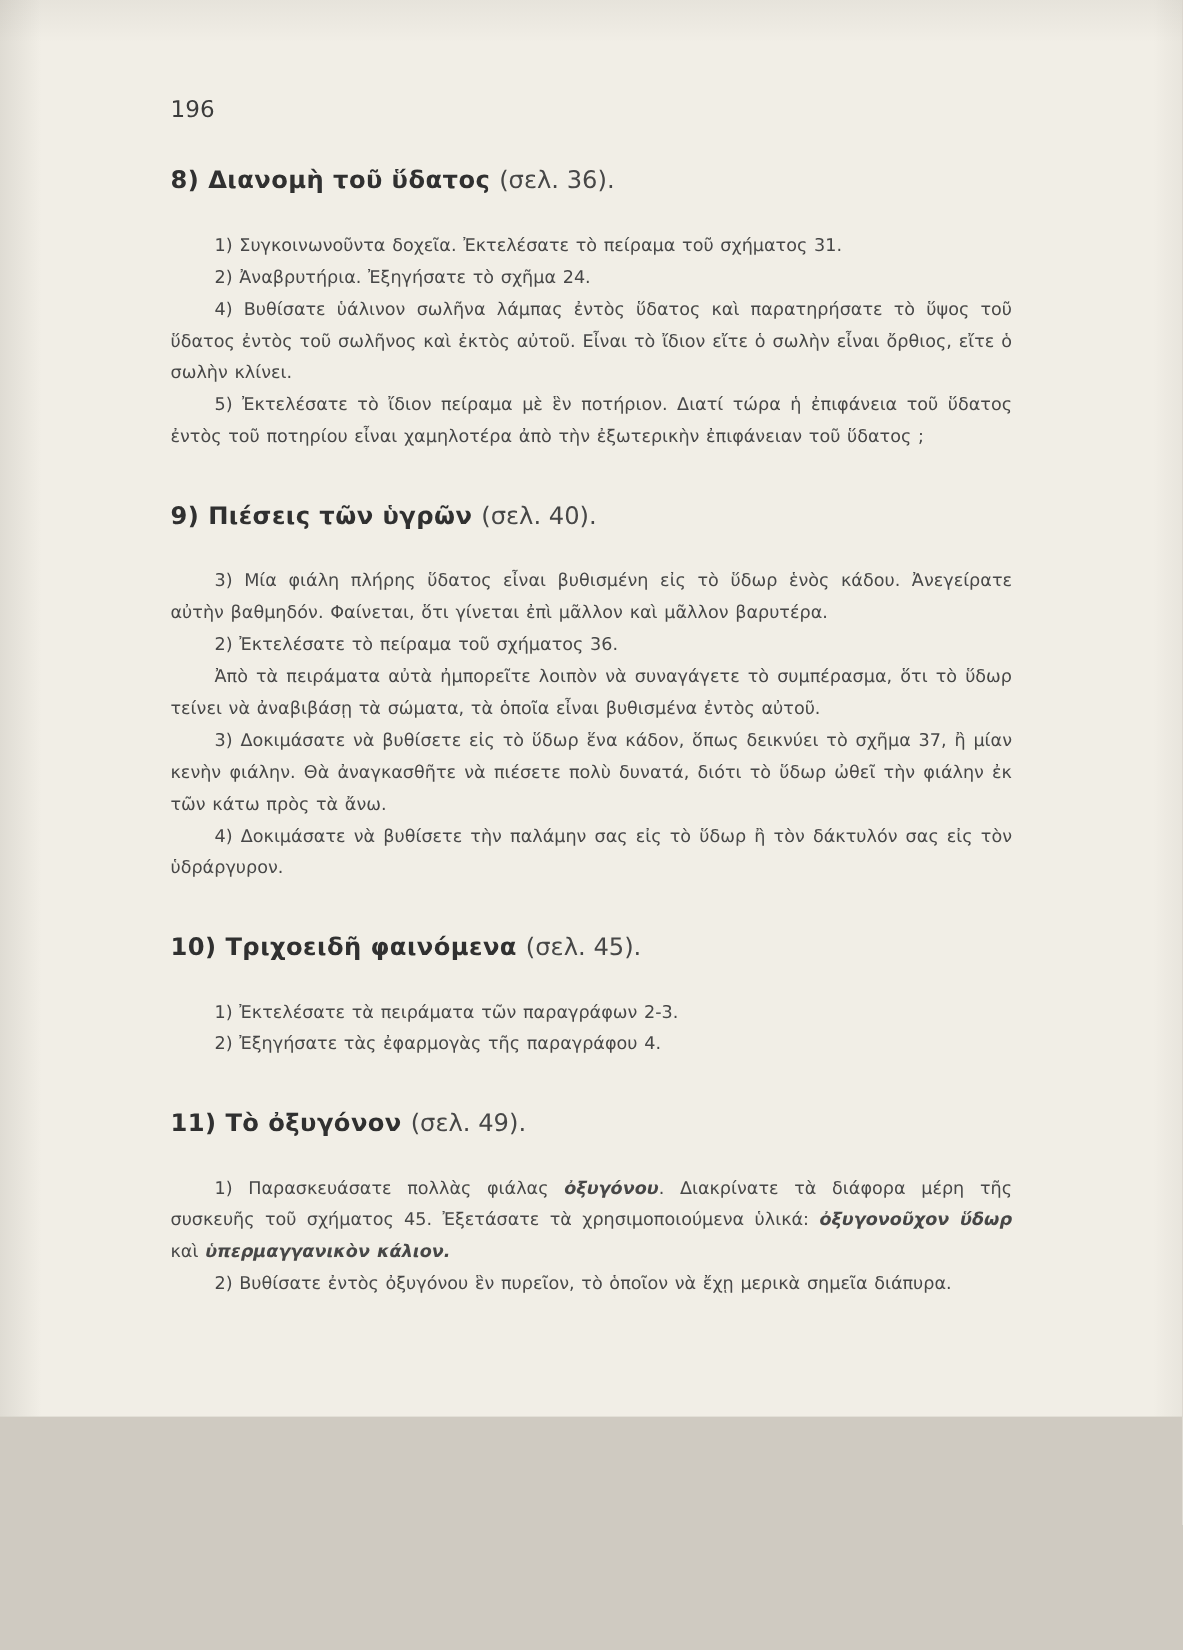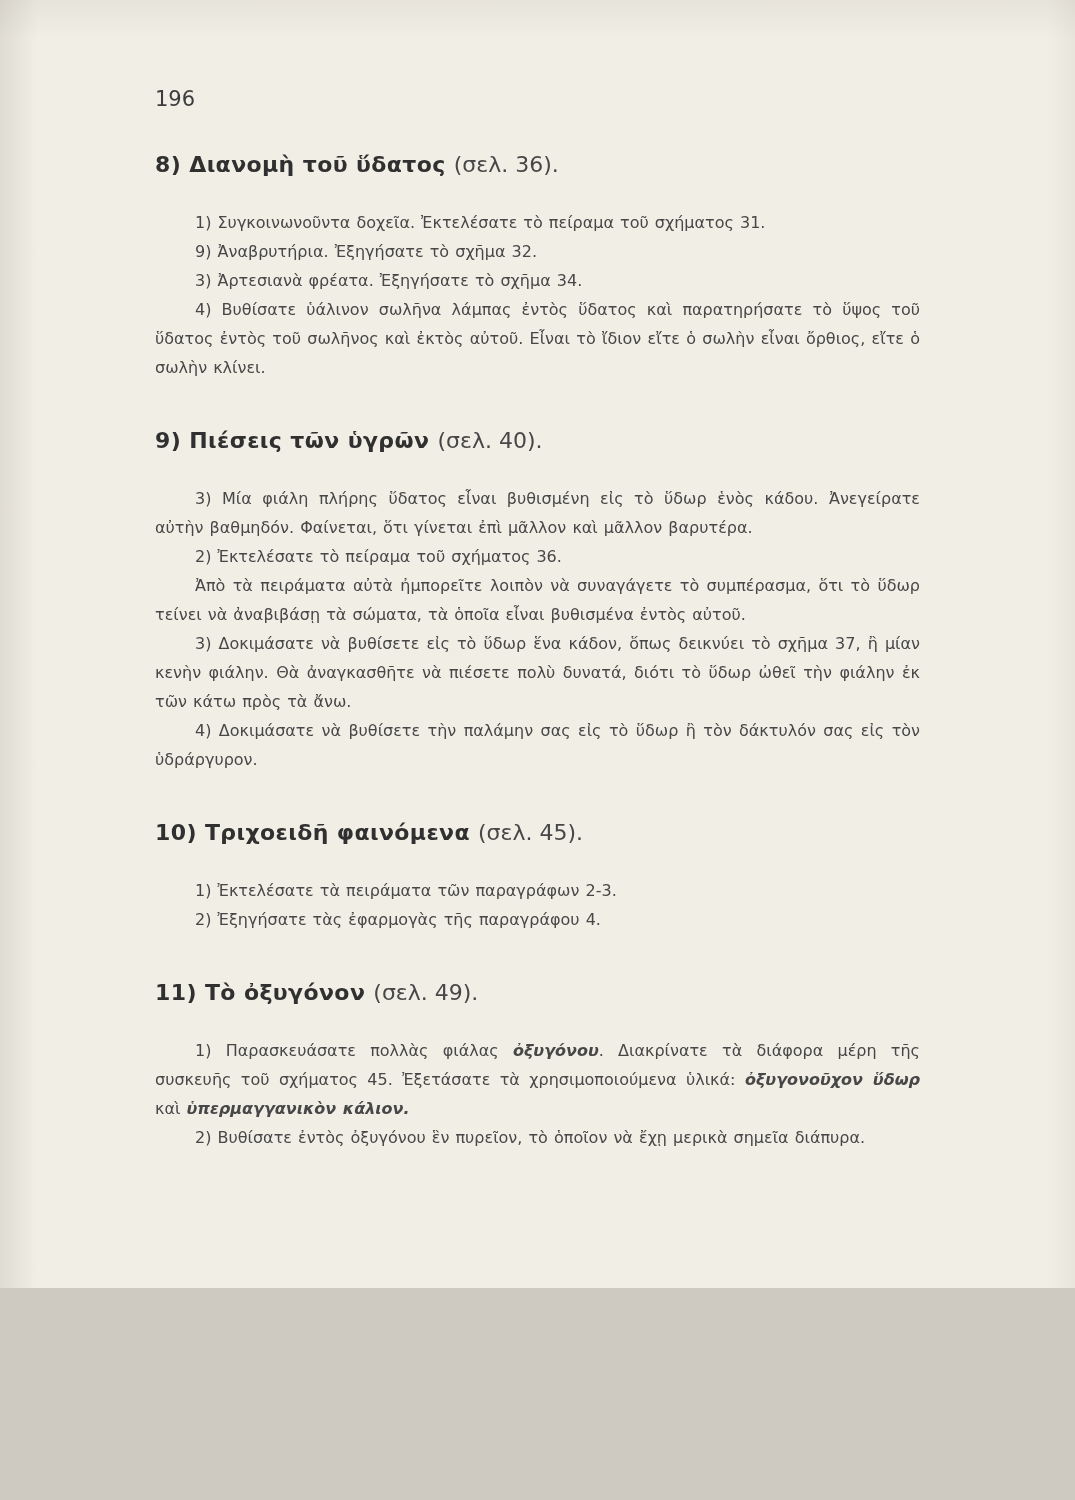--- a/index.html
+++ b/index.html
@@ -61,23 +61,23 @@
 </head>
 <body>
 
 <div class="page">
 
   <div class="page-number">196</div>
 
   <section class="section section-first">
     <h2 class="heading"><span class="heading-bold">8) Διανομὴ τοῦ ὕδατος</span> <span class="heading-ref">(σελ. 36).</span></h2>
     <p class="para">1) Συγκοινωνοῦντα δοχεῖα. Ἐκτελέσατε τὸ πείραμα τοῦ σχήματος 31.</p>
-    <p class="para">9) Ἀναβρυτήρια. Ἐξηγήσατε τὸ σχῆμα 32.</p>
-    <p class="para">3) Ἀρτεσιανὰ φρέατα. Ἐξηγήσατε τὸ σχῆμα 34.</p>
+    <p class="para">2) Ἀναβρυτήρια. Ἐξηγήσατε τὸ σχῆμα 24.</p>
     <p class="para">4) Βυθίσατε ὑάλινον σωλῆνα λάμπας ἐντὸς ὕδατος καὶ παρατηρήσατε τὸ ὕψος τοῦ ὕδατος ἐντὸς τοῦ σωλῆνος καὶ ἐκτὸς αὐτοῦ. Εἶναι τὸ ἴδιον εἴτε ὁ σωλὴν εἶναι ὄρθιος, εἴτε ὁ σωλὴν κλίνει.</p>
+    <p class="para">5) Ἐκτελέσατε τὸ ἴδιον πείραμα μὲ ἓν ποτήριον. Διατί τώρα ἡ ἐπιφάνεια τοῦ ὕδατος ἐντὸς τοῦ ποτηρίου εἶναι χαμηλοτέρα ἀπὸ τὴν ἐξωτερικὴν ἐπιφάνειαν τοῦ ὕδατος ;</p>
   </section>
 
   <section class="section">
     <h2 class="heading"><span class="heading-bold">9) Πιέσεις τῶν ὑγρῶν</span> <span class="heading-ref">(σελ. 40).</span></h2>
     <p class="para">3) Μία φιάλη πλήρης ὕδατος εἶναι βυθισμένη εἰς τὸ ὕδωρ ἑνὸς κάδου. Ἀνεγείρατε αὐτὴν βαθμηδόν. Φαίνεται, ὅτι γίνεται ἐπὶ μᾶλλον καὶ μᾶλλον βαρυτέρα.</p>
     <p class="para">2) Ἐκτελέσατε τὸ πείραμα τοῦ σχήματος 36.</p>
     <p class="para">Ἀπὸ τὰ πειράματα αὐτὰ ἠμπορεῖτε λοιπὸν νὰ συναγάγετε τὸ συμπέρασμα, ὅτι τὸ ὕδωρ τείνει νὰ ἀναβιβάσῃ τὰ σώματα, τὰ ὁποῖα εἶναι βυθισμένα ἐντὸς αὐτοῦ.</p>
     <p class="para">3) Δοκιμάσατε νὰ βυθίσετε εἰς τὸ ὕδωρ ἕνα κάδον, ὅπως δεικνύει τὸ σχῆμα 37, ἢ μίαν κενὴν φιάλην. Θὰ ἀναγκασθῆτε νὰ πιέσετε πολὺ δυνατά, διότι τὸ ὕδωρ ὠθεῖ τὴν φιάλην ἐκ τῶν κάτω πρὸς τὰ ἄνω.</p>
     <p class="para">4) Δοκιμάσατε νὰ βυθίσετε τὴν παλάμην σας εἰς τὸ ὕδωρ ἢ τὸν δάκτυλόν σας εἰς τὸν ὑδράργυρον.</p>
   </section>

